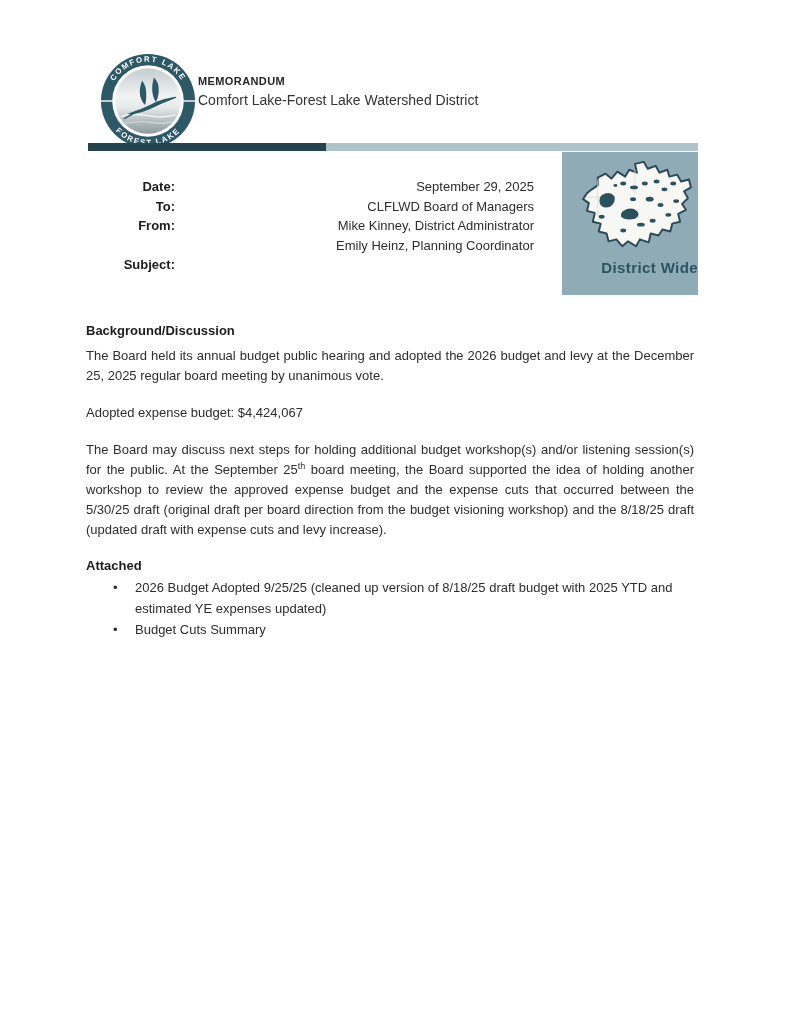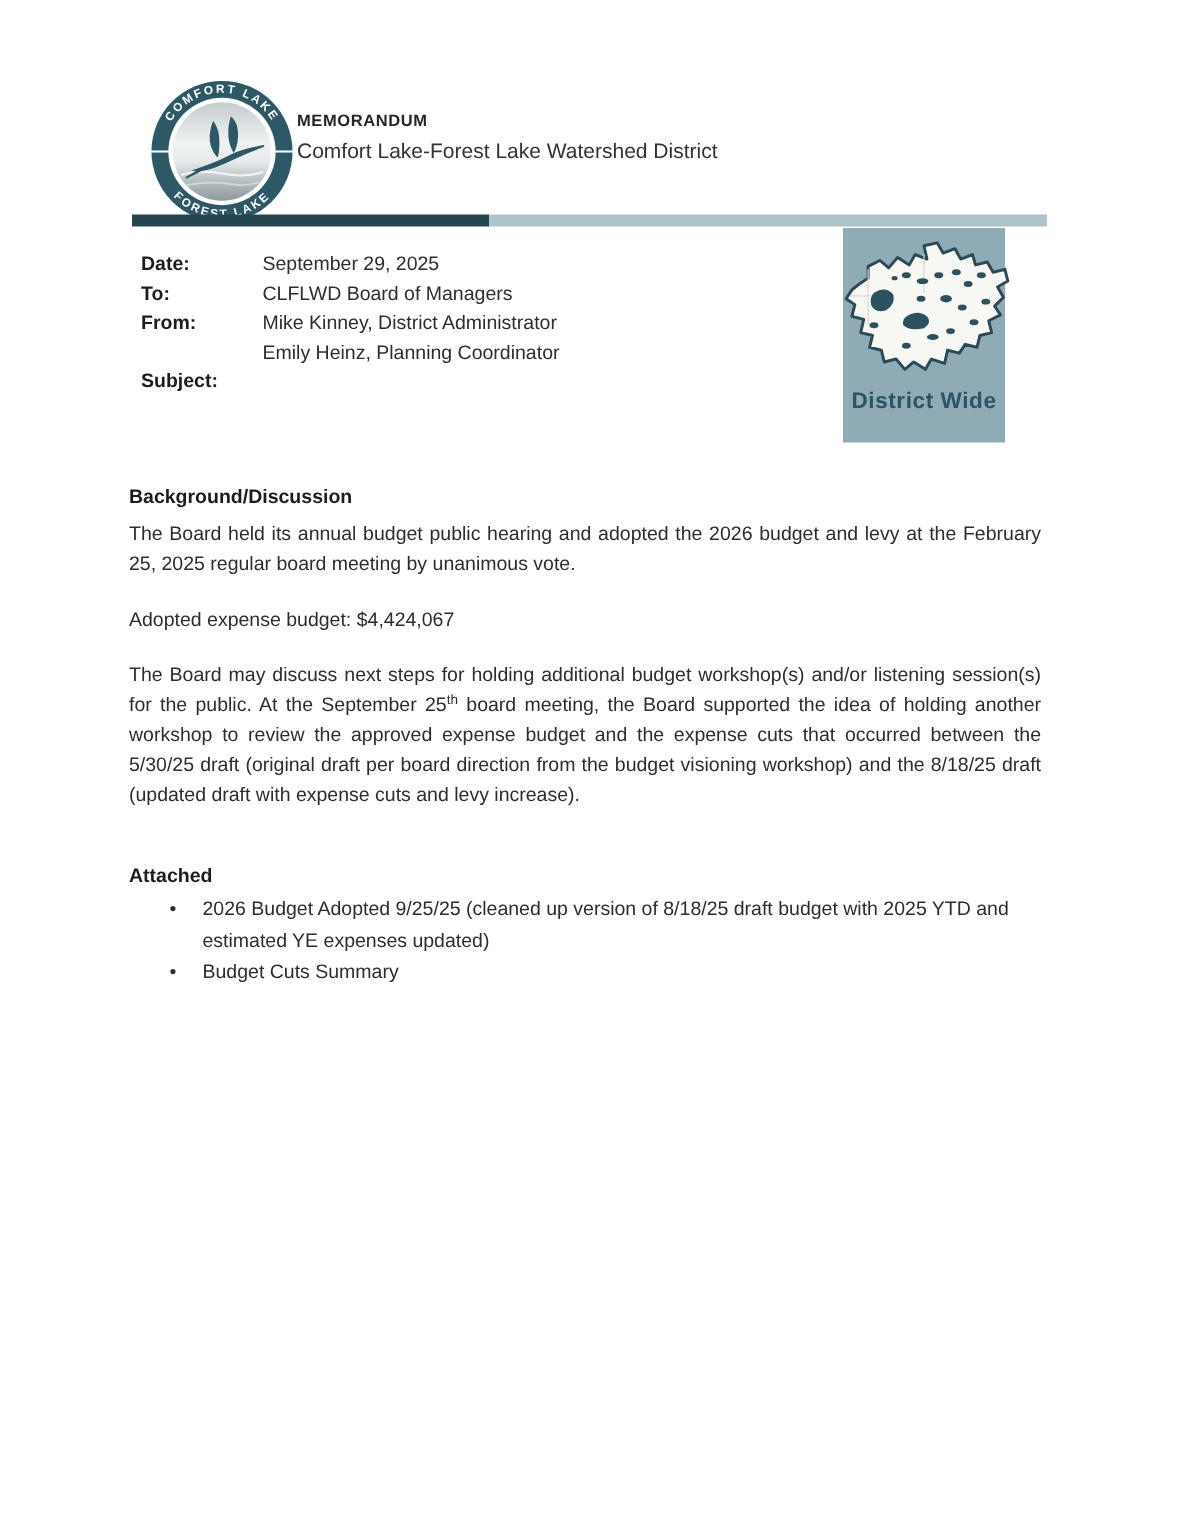--- a/index.html
+++ b/index.html
@@ -19,46 +19,46 @@
   .header-text { position: absolute; left: 198px; top: 75px; }
   .memo-title { font-size: 11px; font-weight: bold; letter-spacing: 0.4px; color: #262626; }
   .org-name { font-size: 14px; margin-top: 5px; color: #333333; }
 
   .divider { position: absolute; left: 88px; top: 143px; width: 610px; height: 8px; display: flex; }
   .divider-dark { width: 238px; height: 100%; background: #24454f; }
   .divider-light { flex: 1; height: 100%; background: #aec3ca; }
 
   
   .district-box {
-    position: absolute; left: 562px; top: 152px; width: 108px; height: 143px;
-    background: #8fabb6; display: flex; flex-direction: column; align-items: center;
+    position: absolute; left: 562px; top: 152px; width: 136px; height: 143px;
+    background: #8fabb6; display: flex; flex-direction: column; align-items: flex-end;
   }
   .district-map { margin-top: 4px; }
   .district-caption {
     font-size: 15px; font-weight: bold; color: #2b5564; letter-spacing: 0.4px;
     margin-top: 1px; text-align: center;
   }
 
   
   .meta {
-    position: absolute; left: 94px; top: 166px;
+    position: absolute; left: 94px; top: 177px;
     display: grid; grid-template-columns: 81px auto;
-    font-size: 13px; line-height: 19.6px; width: 440px;
+    font-size: 13px; line-height: 19.6px; width: 440px; text-align: right;
   }
   .meta-label { font-weight: bold; color: #1c1c1c; }
   .meta-value { color: #2d2d2d; }
 
   
   .content { position: absolute; left: 86px; top: 321px; width: 608px; font-size: 13px; line-height: 20px; }
   .section-heading { font-size: 13px; font-weight: bold; color: #1c1c1c; margin-bottom: 5px; }
   .content p { text-align: justify; }
   .adopted-block { margin-top: 17px; }
   .para-2 { margin-top: 17px; }
   .para-2 sup { font-size: 9px; line-height: 0; margin-top: 41px; }
-  .attached-heading { margin-top: 34px; margin-bottom: 0; }
+  .attached-heading { margin-top: 16px; margin-bottom: 0; }
   ul.attachment-list { list-style: none; margin-top: 1px; }
   ul.attachment-list li { position: relative; padding-left: 49px; line-height: 21px; }
   ul.attachment-list li::before {
     content: "\2022";
     position: absolute; left: 27px; top: 0;
     font-size: 13px; color: #2d2d2d;
   }
 </style>
 </head>
 <body>
@@ -161,21 +161,21 @@
 
     <div class="meta-label"></div>
     <div class="meta-value">Emily Heinz, Planning Coordinator</div>
 
     <div class="meta-label">Subject:</div>
   </div>
 
   <div class="content">
     <div class="section-heading">Background/Discussion</div>
 
-    <p class="para-1">The Board held its annual budget public hearing and adopted the 2026 budget and levy at the February 25, 2025 regular board meeting by unanimous vote.</p>
+    <p class="para-1">The Board held its annual budget public hearing and adopted the 2026 budget and levy at the December 25, 2025 regular board meeting by unanimous vote.</p>
 
     <div class="adopted-block">
       <div>Adopted expense budget: $4,424,067</div>
     </div>
 
     <p class="para-2"><span>The Board may discuss next steps for holding additional budget workshop(s) and/or listening session(s) for the public. At the September 25</span><sup>th</sup><span> board meeting, the Board supported the idea of holding another workshop to review the approved expense budget and the expense cuts that occurred between the 5/30/25 draft (original draft per board direction from the budget visioning workshop) and the 8/18/25 draft (updated draft with expense cuts and levy increase).</span></p>
 
     <div class="section-heading attached-heading">Attached</div>
 
     <ul class="attachment-list">

